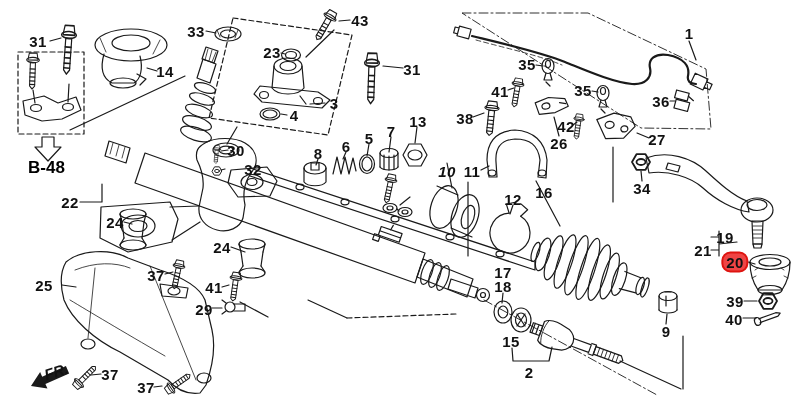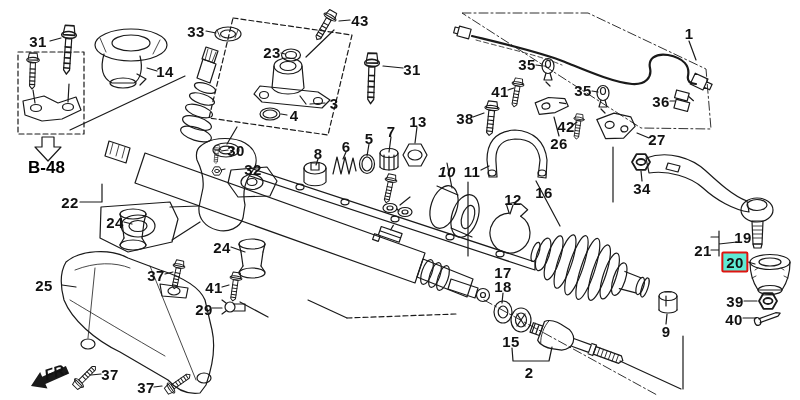--- a/index.html
+++ b/index.html
@@ -8,21 +8,21 @@
   .stage svg{position:absolute;left:0;top:0;}
   svg *{stroke:#1a1a1a;fill:none;stroke-width:1.2;stroke-linecap:round;stroke-linejoin:round;}
   svg .thin{stroke-width:0.8;}
   svg .thick{stroke-width:2.2;}
   svg .dash{stroke-dasharray:5 3;}
   svg .dashdot{stroke-dasharray:9 3 2 3;stroke-width:0.9;}
   svg .solidfill{fill:#1a1a1a;stroke:none;}
   #callout-layer{position:absolute;left:0;top:0;width:800px;height:400px;}
   .callout{position:absolute;transform:translate(-50%,-50%);font:bold 15px "Liberation Sans",sans-serif;
            color:#111;letter-spacing:.3px;white-space:nowrap;cursor:pointer;}
-  .callout.hl{border:2.5px solid #de1410;border-radius:2px;padding:0 3px;background:#5eead4;}
+  .callout.hl{border:2.5px solid #de1410;border-radius:9px;padding:0 3px;background:#ef4444;}
   .ref-label{position:absolute;font:bold 17px "Liberation Sans",sans-serif;color:#000000;}
   .fr-label{position:absolute;font:bold italic 15px "Liberation Sans",sans-serif;color:#111;
             transform:rotate(-17deg);}
   .code-label{position:absolute;font:15px "Liberation Serif",serif;color:#111;letter-spacing:1px;}
 </style>
 </head>
 <body>
 
 <div class="stage">
 
@@ -439,21 +439,21 @@
       <div class="callout" style="left: 115px; top: 222px;">24</div>
       <div class="callout" style="left: 222px; top: 247px;">24</div>
       <div class="callout" style="left: 44px; top: 285px;">25</div>
       <div class="callout" style="left: 156px; top: 275px;">37</div>
       <div class="callout" style="left: 214px; top: 287px;">41</div>
       <div class="callout" style="left: 204px; top: 309px;">29</div>
       <div class="callout" style="left: 503px; top: 272px;">17</div>
       <div class="callout" style="left: 503px; top: 286px;">18</div>
       <div class="callout" style="left: 511px; top: 341px;">15</div>
       <div class="callout" style="left: 529px; top: 372px;">2</div>
-      <div class="callout" style="left: 743px; top: 237px;">19</div>
+      <div class="callout" style="left: 725px; top: 237px;">19</div>
       <div class="callout" style="left: 703px; top: 250px;">21</div>
       <div class="callout hl" style="left: 735px; top: 262px;">20</div>
       <div class="callout" style="left: 735px; top: 301px;">39</div>
       <div class="callout" style="left: 734px; top: 319px;">40</div>
       <div class="callout" style="left: 666px; top: 331px;">9</div>
       <div class="callout" style="left: 110px; top: 374px;">37</div>
       <div class="callout" style="left: 146px; top: 387px;">37</div>
     </div>
 
 <div class="ref-label" style="left:28px;top:158px;">B-48</div>

